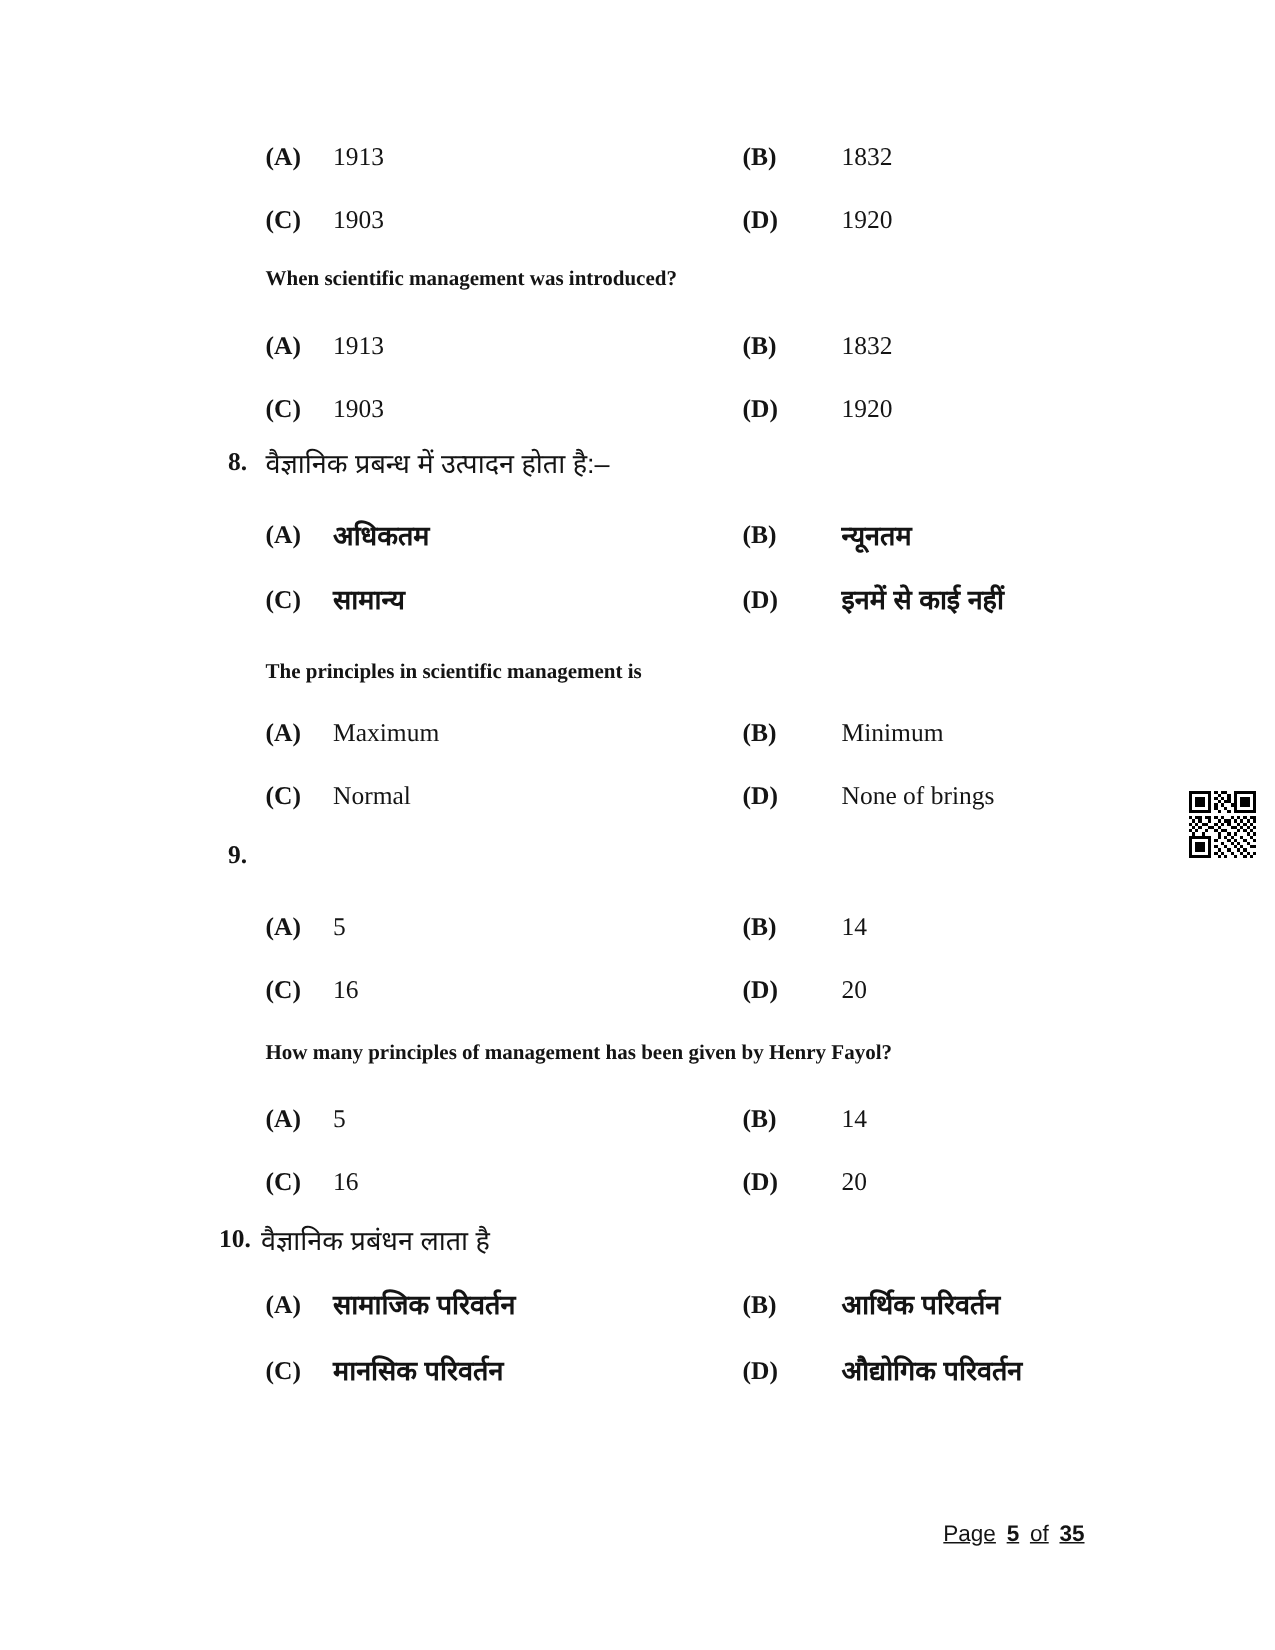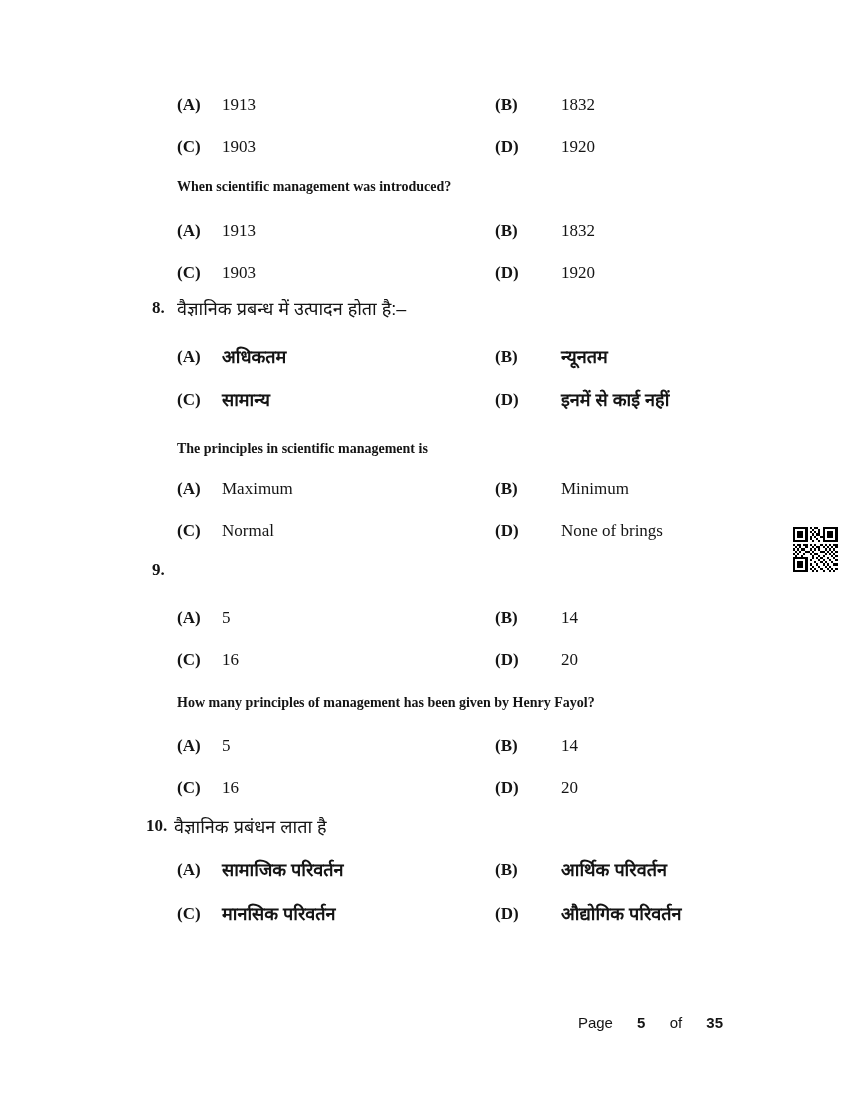--- a/index.html
+++ b/index.html
@@ -19,21 +19,21 @@
   .ol{font-weight:bold;font-size:17px;line-height:1.15;}
   .ov{font-weight:normal;font-size:17px;line-height:1.15;}
   .ov.hi{font-family:"Liberation Sans", sans-serif;font-weight:bold;font-size:18px;line-height:1.2;}
   .qen{left:177px;font-weight:bold;font-size:14px;line-height:1.15;}
   .qnum{font-weight:bold;font-size:17px;line-height:1.2;}
   .qhi{font-family:"Liberation Sans", sans-serif;font-size:18px;line-height:1.25;}
   .footer{
     position:absolute;top:1014px;right:127px;
     font-family:"Liberation Sans", sans-serif;font-size:15px;color:#141414;
   }
-  .footer span{margin-left:20px;}
+  .footer span{margin-left:3px;text-decoration:underline;}
   .footer .b{font-weight:bold;}
   .qr{position:absolute;left:792px;top:527px;width:46px;height:45px;}
 </style>
 </head>
 <body>
 
 <div class="page">
 
   <div class="row" style="top:95px">
     <span class="ol c1">(A)</span>

